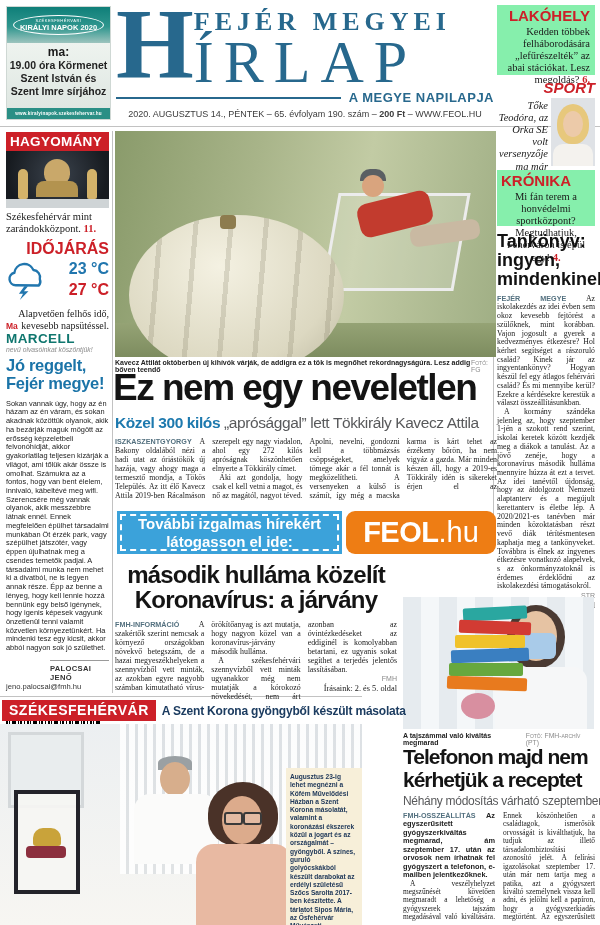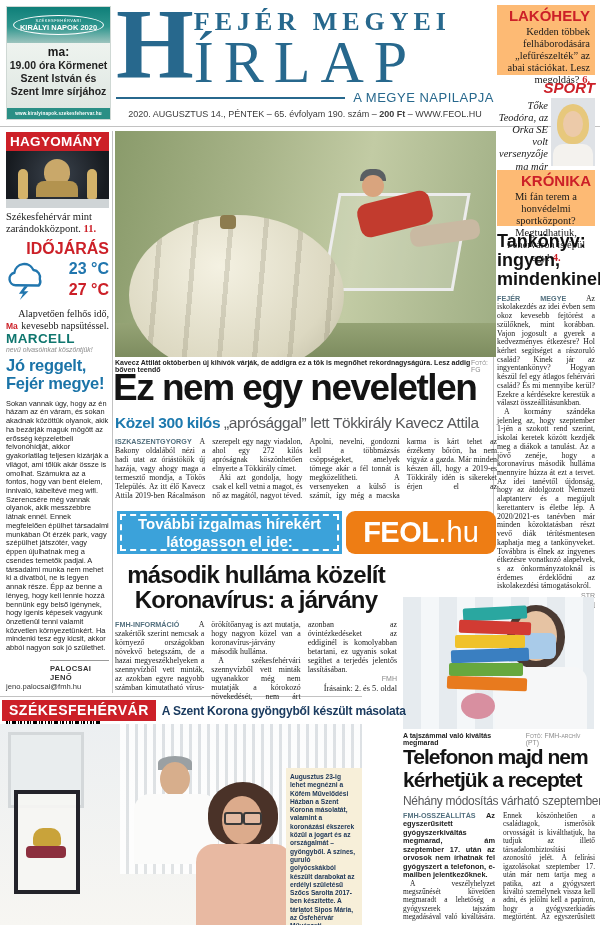--- a/index.html
+++ b/index.html
@@ -24,27 +24,27 @@
           font-size:4.6px;font-weight:bold;line-height:11px;text-align:center;letter-spacing:.2px;}
 
   .masthead{left:116px;top:2px;width:378px;height:124px;color:#27688d;}
   .mast-title{display:flex;align-items:flex-start;}
   .mast-h{font-weight:bold;font-size:100px;line-height:.84;letter-spacing:-2px;}
   .mast-right{padding-top:7px;padding-left:2px;}
   .mast-top{font-weight:bold;font-size:26px;line-height:1;letter-spacing:5px;white-space:nowrap;}
   .mast-rest{font-weight:normal;font-size:60px;line-height:.92;letter-spacing:10px;white-space:nowrap;}
   .mast-tag-row{display:flex;align-items:center;gap:8px;margin-top:0;}
   .mast-line{flex:1;height:2px;background:#27688d;}
-  .mast-tag{font-family:"Liberation Sans",sans-serif;font-weight:normal;font-size:13px;letter-spacing:.5px;}
+  .mast-tag{font-family:"Liberation Sans",sans-serif;font-weight:bold;font-size:13px;letter-spacing:.5px;}
   .mast-date{text-align:center;font-family:"Liberation Sans",sans-serif;font-size:9px;color:#3c3c3c;margin-top:4px;}
   .hr{background:#c2c2c2;}
 
   
   .tbox{left:497px;width:98px;box-sizing:border-box;}
-  .cream{background:#fdba74;}
+  .cream{background:#86efac;}
   .t-label{font-family:"Liberation Sans",sans-serif;font-weight:bold;font-size:15px;color:#cc2028;
            text-align:right;line-height:1.05;}
   .t-text{font-size:10.5px;line-height:1.16;color:#1a1a1a;margin-top:2px;}
   .pg{color:#cc2028;font-weight:bold;}
   .sport-row{display:flex;gap:3px;margin-top:2px;}
   .sport-photo{width:44px;height:68px;flex:none;position:relative;overflow:hidden;background:#dfe2e6;}
   .sp-hair{position:absolute;left:6px;top:6px;width:32px;height:40px;border-radius:50% 50% 45% 45%;background:#e7c87c;}
   .sp-face{position:absolute;left:12px;top:13px;width:20px;height:26px;border-radius:50%;background:#eccaa9;}
   .sp-top{position:absolute;left:2px;top:46px;width:40px;height:24px;border-radius:10px 10px 0 0;background:#f4f2ee;}
 
@@ -239,21 +239,21 @@
       </div>
       <div class="sport-photo">
         <div class="sp-hair"></div>
         <div class="sp-face"></div>
         <div class="sp-top"></div>
       </div>
     </div>
   </div>
 
   <div class="abs tbox cream" style="top:170px;height:56px;padding:3px 4px;">
-    <div class="t-label" style="text-align:right">KRÓNIKA</div>
+    <div class="t-label" style="text-align:left">KRÓNIKA</div>
     <div class="t-text" style="text-align:center">
       <span>Mi fán terem a honvédelmi sportközpont? Megtudhatjuk, Fehérváron is épül egy! </span><span class="pg">4.</span>
     </div>
   </div>
 
   <div class="abs tbox" style="top:232px;">
     <div class="tk-title">Tankönyv: ingyen, mindenkinek</div>
     <div class="tk-body">
       <p class="noindent"><span class="lead-tag">FEJÉR MEGYE</span> <span>Az iskolakezdés az idei évben sem okoz kevesebb fejtörést a szülőknek, mint korábban. Vajon jogosult a gyerek a kedvezményes étkezésre? Hol kérhet segítséget a rászoruló család? Kinek jár az ingyentankönyv? Hogyan készül fel egy átlagos fehérvári család? És mi mennyibe kerül? Ezekre a kérdésekre kerestük a választ összeállításunkban.</span></p>
       <p class="indent">A kormány szándéka jelenleg az, hogy szeptember 1-jén a szokott rend szerint, iskolai keretek között kezdjék meg a diákok a tanulást. Az a jövő zenéje, hogy a koronavírus második hulláma mennyire húzza át ezt a tervet. Az idei tanévtől újdonság, hogy az átdolgozott Nemzeti alaptanterv és a megújult kerettanterv is életbe lép. A 2020/2021-es tanévben már minden közoktatásban részt vevő diák térítésmentesen kaphatja meg a tankönyveket. Továbbra is élnek az ingyenes étkezésre vonatkozó alapelvek, s az önkormányzatoknál is érdemes érdeklődni az iskolakezdési támogatásokról.</p>

